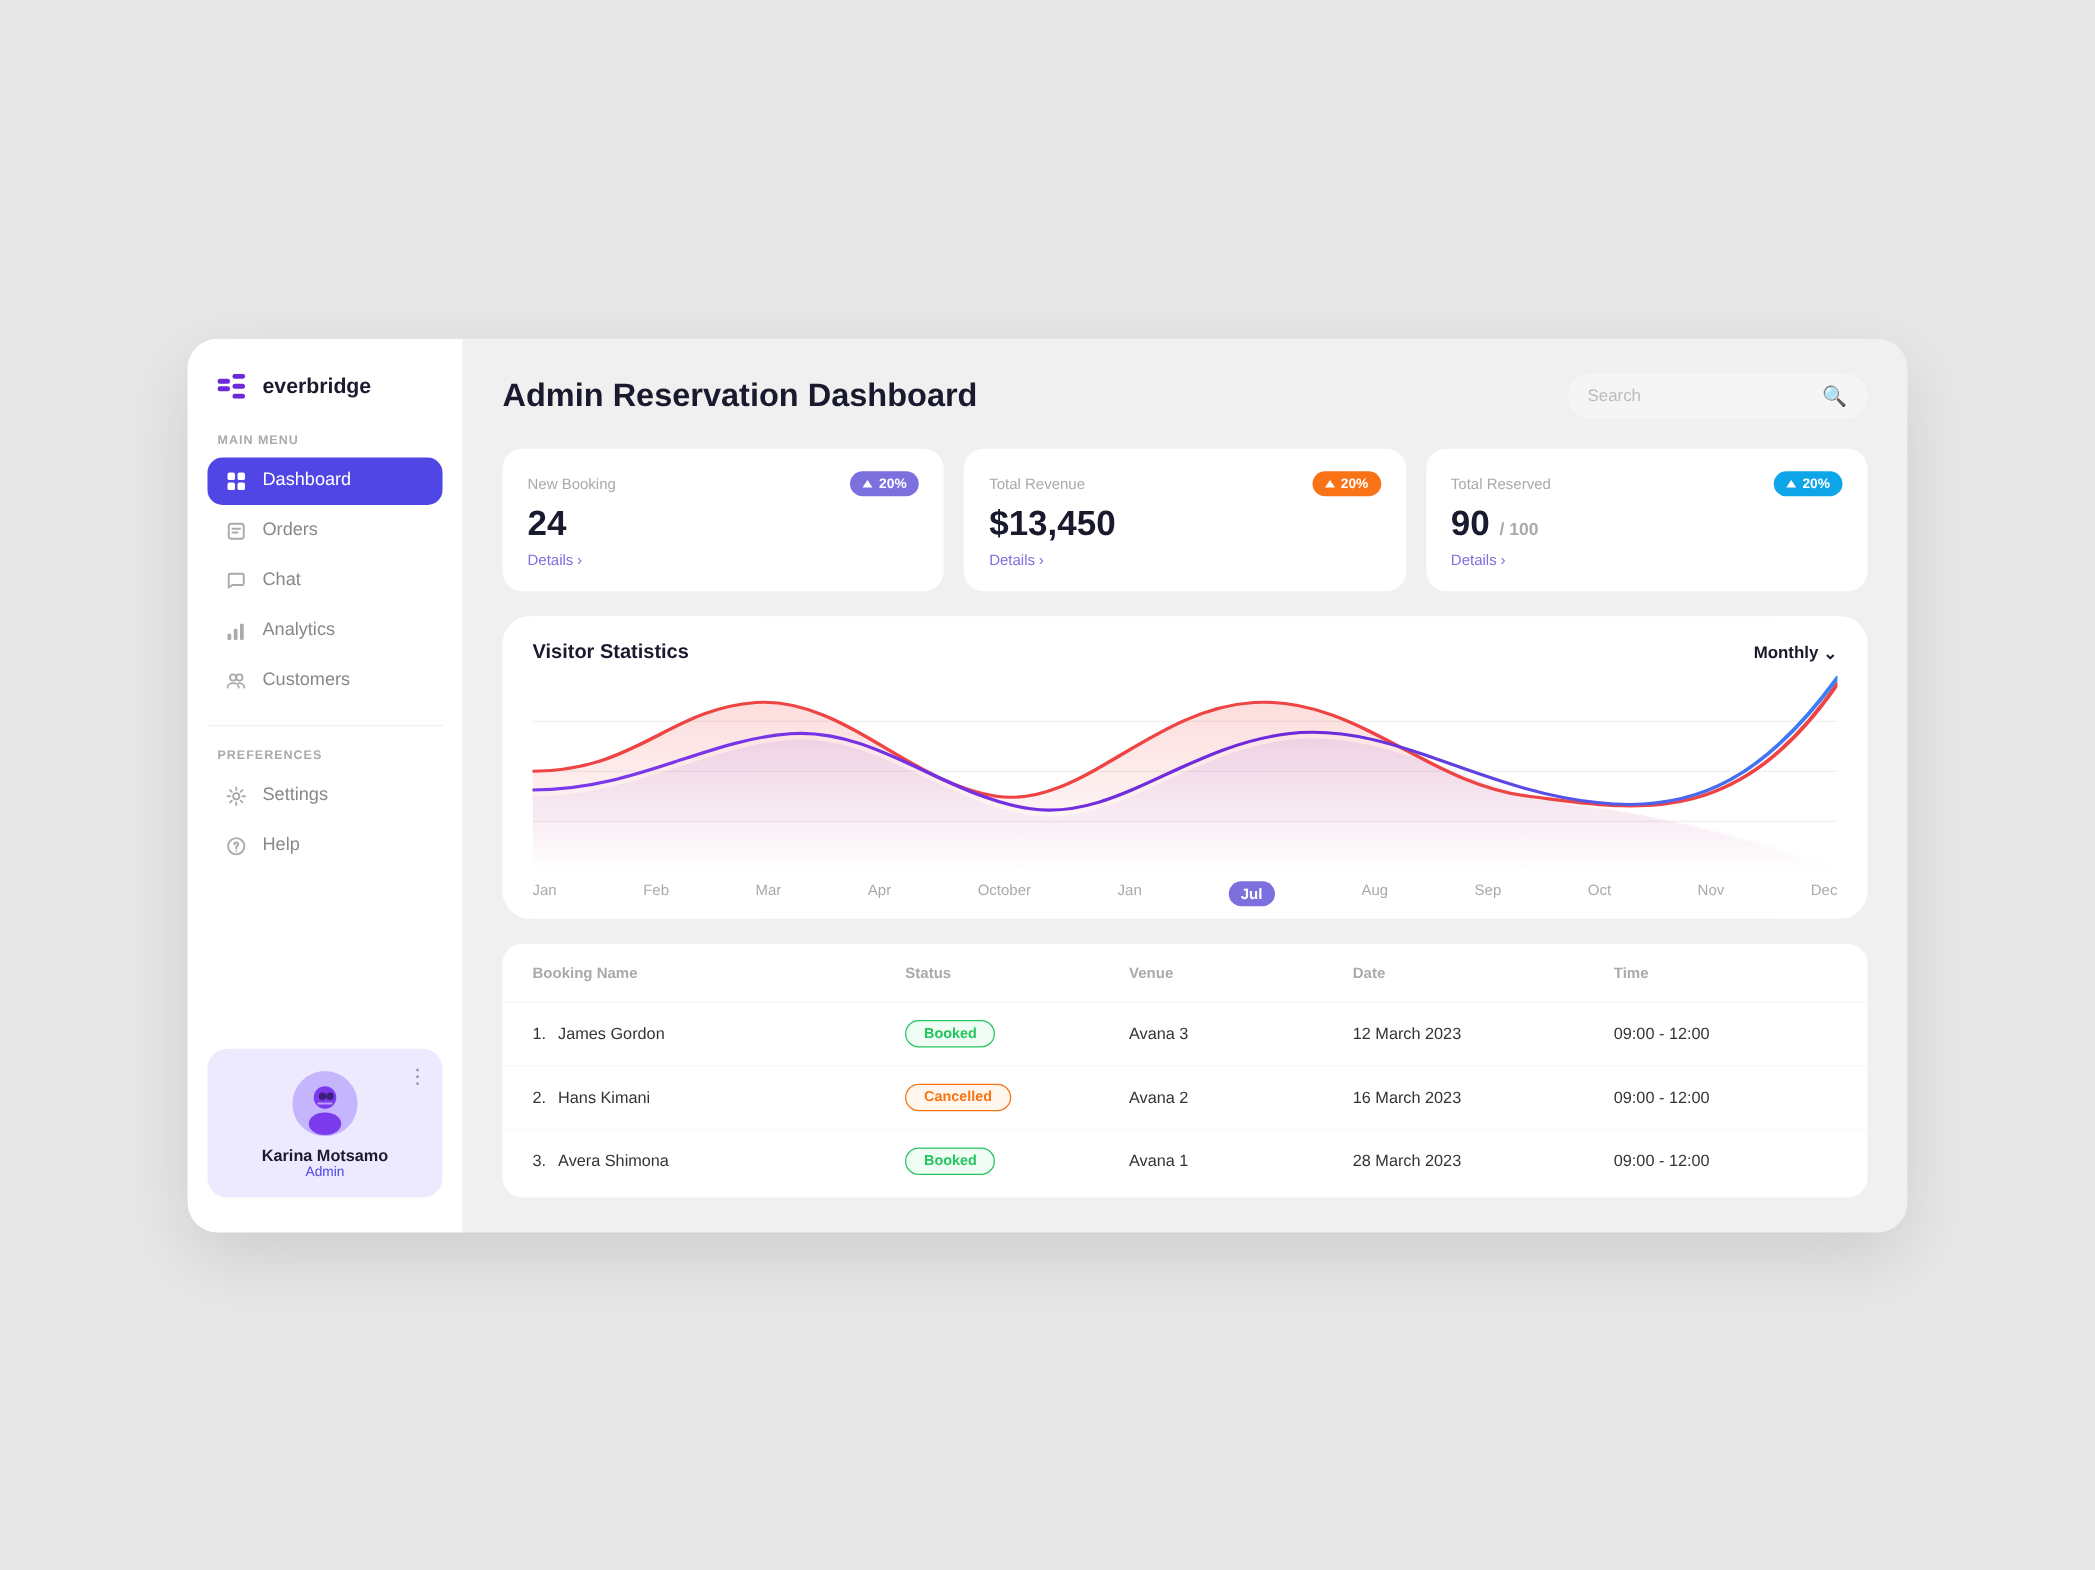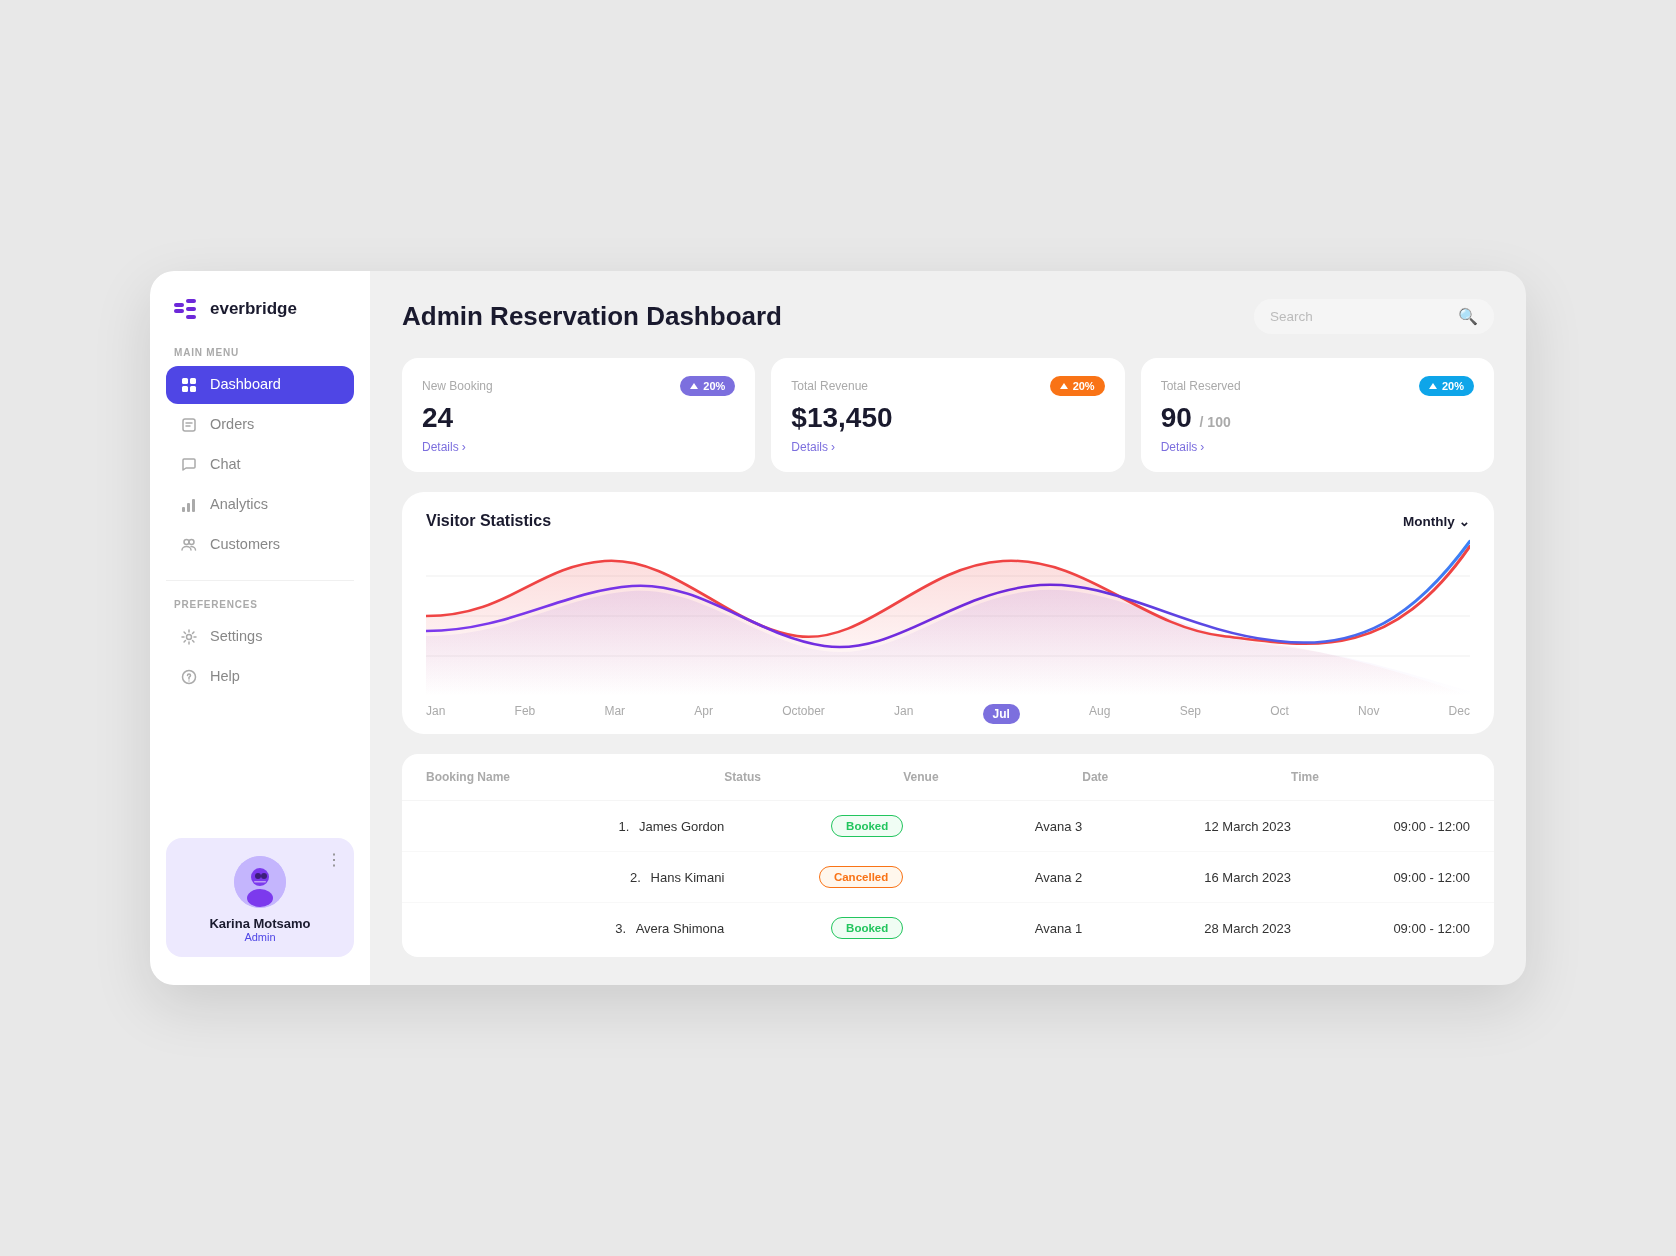--- a/index.html
+++ b/index.html
@@ -294,21 +294,20 @@
       font-size: 12px;
       color: #aaa;
       font-weight: 600;
     }
     .table-row-grid {
       display: grid;
       grid-template-columns: 2fr 1.2fr 1.2fr 1.4fr 1.2fr;
       padding: 14px 24px;
       align-items: center;
       border-bottom: 1px solid #f8f8f8;
-      text-align: right;
     }
     .table-row-grid:last-child { border-bottom: none; }
     .td {
       font-size: 13px;
       color: #333;
     }
     .status-pill {
       display: inline-block;
       padding: 4px 14px;
       border-radius: 20px;

